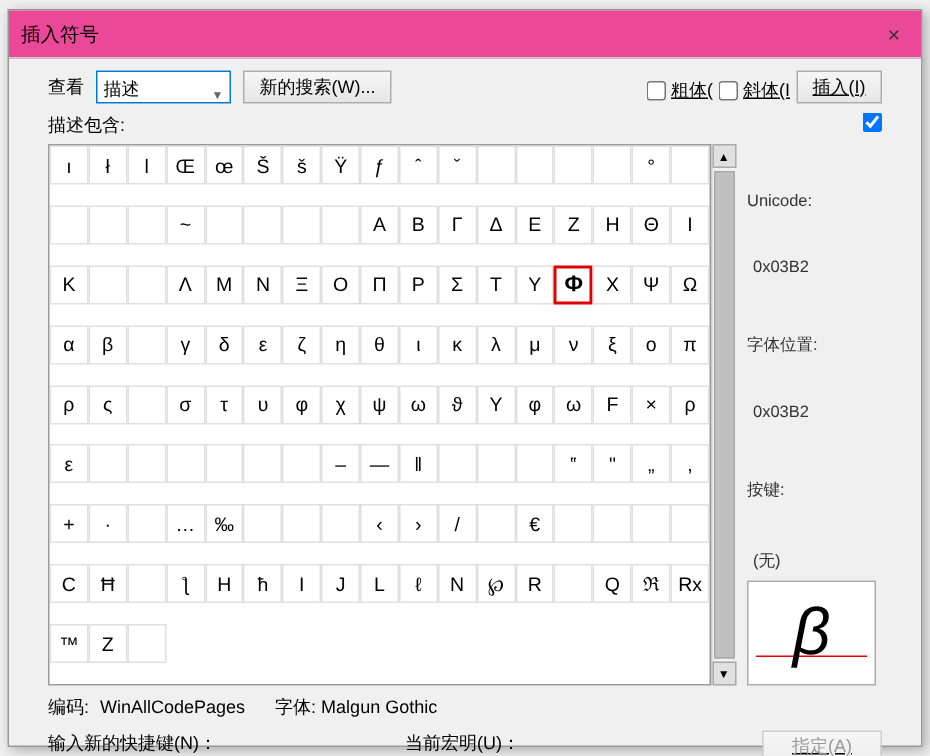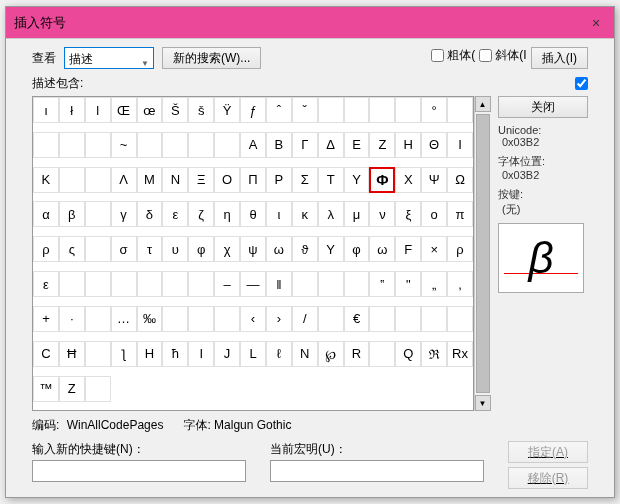--- a/index.html
+++ b/index.html
@@ -81,37 +81,38 @@
       border: 1px solid #adadad;
       background: linear-gradient(to bottom, #f6f6f6, #e6e6e6);
       height: 22px;
       padding: 0 10px;
       font-size: 12px;
       cursor: pointer;
       white-space: nowrap;
     }
     .checkbox-area {
       display: flex;
-      align-items: flex-start;
+      align-items: flex-end;
       gap: 4px;
       margin-left: auto;
+      text-decoration: underline;
     }
     .checkbox-label {
       display: flex;
       align-items: center;
       gap: 3px;
       font-size: 12px;
     }
     .checkbox-label input[type=checkbox] {
       width: 13px;
       height: 13px;
     }
     .row2 {
       display: flex;
-      align-items: center;
+      align-items: flex-start;
       gap: 8px;
       margin-bottom: 4px;
     }
     .main-area {
       display: flex;
       flex: 1;
       gap: 8px;
     }
     .symbol-grid-container {
       flex: 1;
@@ -170,20 +171,21 @@
     }
     .right-panel {
       display: flex;
       flex-direction: column;
       gap: 6px;
       width: 90px;
     }
     .info-label {
       font-size: 11px;
       color: #333;
+      margin-top: 32px;
     }
     .preview-box {
       width: 86px;
       height: 70px;
       border: 1px solid #aaa;
       background: white;
       display: flex;
       align-items: center;
       justify-content: center;
       font-size: 40px;
@@ -433,21 +435,20 @@
             </div>
         </div>
         <div class="scrollbar">
           <div class="scrollbar-up">▲</div>
           <div class="scrollbar-thumb"></div>
           <div class="scrollbar-down">▼</div>
         </div>
       </div>
 
       <div class="right-panel">
-        <button class="close-main-btn">关闭</button>
         <div>
           <div class="info-label">Unicode:</div>
           <div class="info-label" style="margin-left:4px">0x03B2</div>
         </div>
         <div>
           <div class="info-label">字体位置:</div>
           <div class="info-label" style="margin-left:4px">0x03B2</div>
         </div>
         <div>
           <div class="info-label">按键:</div>

